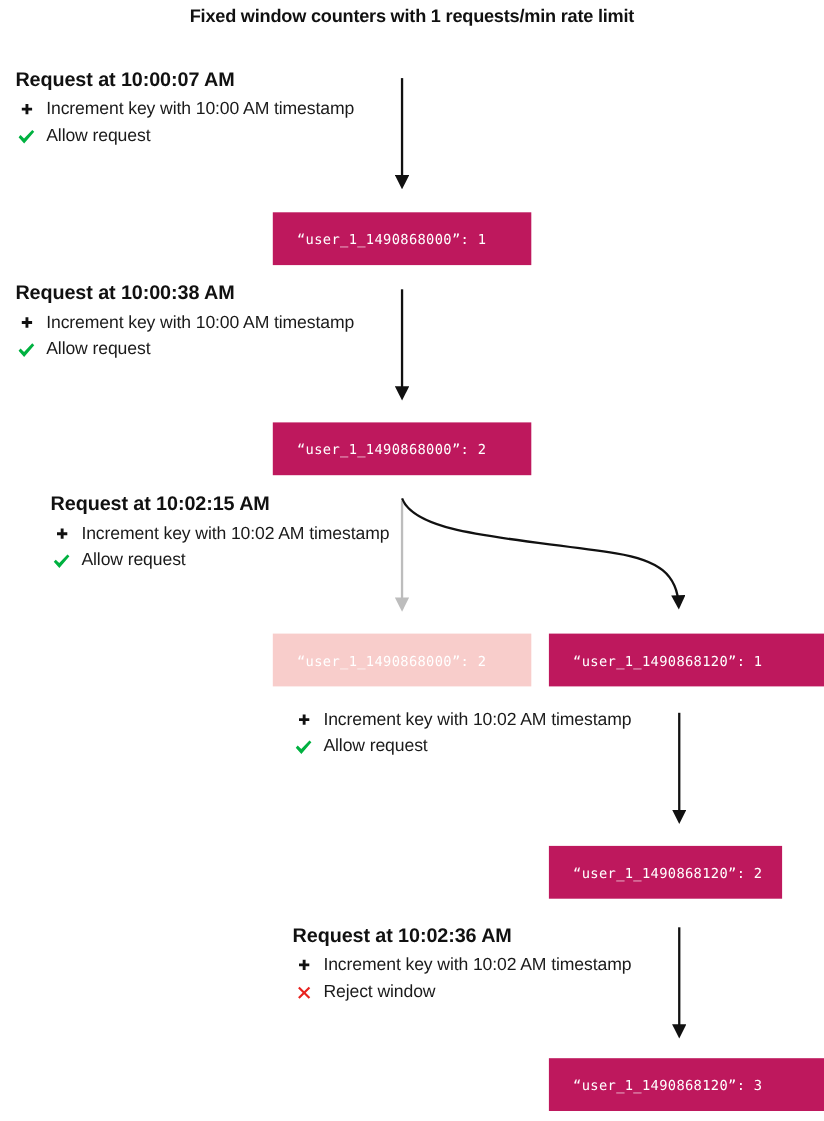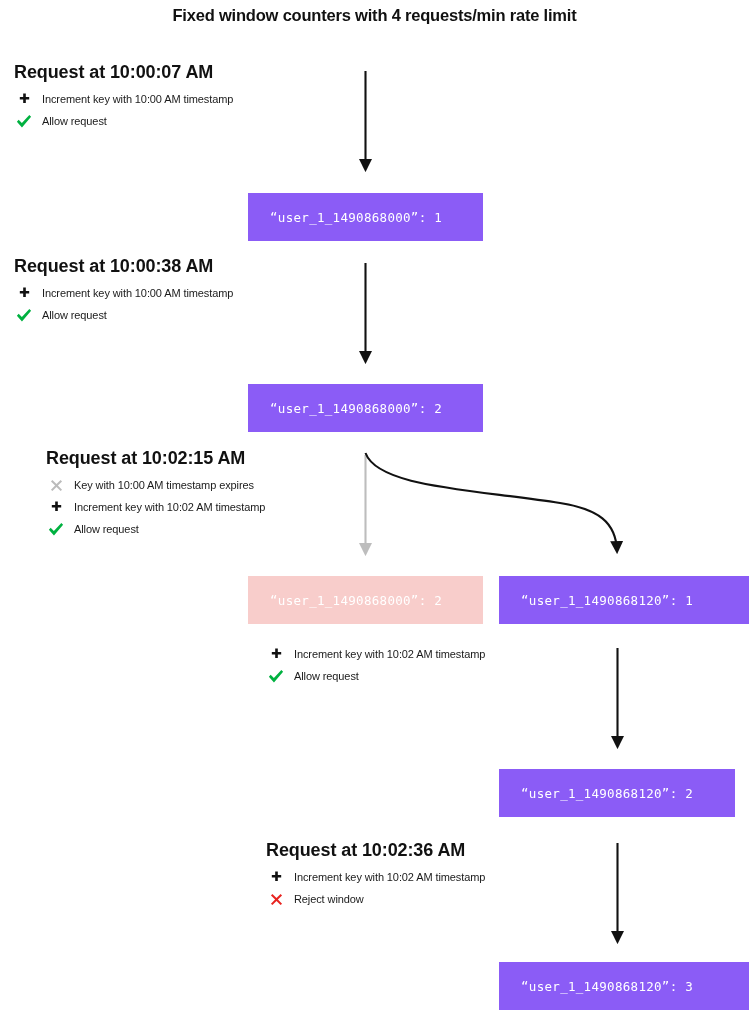--- a/index.html
+++ b/index.html
@@ -58,35 +58,35 @@
     width: 20px;
     min-width: 20px;
     height: 16px;
     margin-right: 8px;
     display: flex;
     align-items: center;
     justify-content: center;
   }
   .step-ico svg { display: block; }
   .step-label {
-    font-size: 11px;
+    font-size: 16px;
     color: #1a1a1a;
     letter-spacing: -0.1px;
   }
 
   
   .kv-box {
     position: absolute;
     height: 48px;
     display: flex;
     align-items: center;
     box-sizing: border-box;
     padding-left: 22px;
   }
-  .kv-box.solid { background: #8b5cf6; }
+  .kv-box.solid { background: #be185d; }
   .kv-box.faded { background: #f8cdcb; }
   .kv-text {
     font-family: "DejaVu Sans Mono", "Liberation Mono", monospace;
     font-size: 12.5px;
     color: #ffffff;
     letter-spacing: 0.3px;
     white-space: nowrap;
   }
 
   
@@ -96,21 +96,21 @@
     width: 749px;
     height: 1019px;
     pointer-events: none;
   }
 </style>
 </head>
 <body>
 
 <div class="diagram">
 
-  <div class="title">Fixed window counters with 4 requests/min rate limit</div>
+  <div class="title">Fixed window counters with 1 requests/min rate limit</div>
 
   <svg class="arrows" viewBox="0 0 749 1019" width="749" height="1019" xmlns="http://www.w3.org/2000/svg">
     <defs>
       <marker id="ahB" viewBox="0 0 10 10" refX="7.6" refY="5" markerWidth="6.2" markerHeight="6.2" orient="auto-start-reverse">
         <path d="M 0 0 L 10 5 L 0 10 z" fill="#111111"></path>
       </marker>
       <marker id="ahG" viewBox="0 0 10 10" refX="7.6" refY="5" markerWidth="6.2" markerHeight="6.2" orient="auto-start-reverse">
         <path d="M 0 0 L 10 5 L 0 10 z" fill="#bdbdbd"></path>
       </marker>
     </defs>
@@ -174,28 +174,20 @@
 
   <div class="kv-box solid" style="left:248px; top:384px; width:235px;">
     <span class="kv-text">“user_1_1490868000”: 2</span>
   </div>
 
   <div class="step" style="left:14px; top:448px;margin-left:32px;">
     <div class="step-title">Request at 10:02:15 AM</div>
     <div class="step-line">
       <span class="step-ico">
         <svg width="15" height="15" viewBox="0 0 16 16">
-            <path d="M2.1 3.6L3.6 2.1 8 6.5l4.4-4.4 1.5 1.5L9.5 8l4.4 4.4-1.5 1.5L8 9.5l-4.4 4.4-1.5-1.5L6.5 8z" fill="#bbbbbb"></path>
-          </svg>
-      </span>
-      <span class="step-label">Key with 10:00 AM timestamp expires</span>
-    </div>
-    <div class="step-line">
-      <span class="step-ico">
-        <svg width="15" height="15" viewBox="0 0 16 16">
             <path d="M6.6 1.6h2.8v3.6h3.6v2.8H9.4v3.6H6.6V8H3V5.2h3.6z" fill="#111111"></path>
           </svg>
       </span>
       <span class="step-label">Increment key with 10:02 AM timestamp</span>
     </div>
     <div class="step-line">
       <span class="step-ico">
         <svg width="16" height="15" viewBox="0 0 18 16">
             <path d="M1 8.3l2-2.2 3.6 3.5L15 0.8l2 1.9-10.3 12z" fill="#00b140"></path>
           </svg>
@@ -224,21 +216,21 @@
     <div class="step-line">
       <span class="step-ico">
         <svg width="16" height="15" viewBox="0 0 18 16">
             <path d="M1 8.3l2-2.2 3.6 3.5L15 0.8l2 1.9-10.3 12z" fill="#00b140"></path>
           </svg>
       </span>
       <span class="step-label">Allow request</span>
     </div>
   </div>
 
-  <div class="kv-box solid" style="left:499px; top:769px; width:236px;">
+  <div class="kv-box solid" style="left:499px; top:769px; width:212px;">
     <span class="kv-text">“user_1_1490868120”: 2</span>
   </div>
 
   <div class="step" style="left:266px; top:840px;">
     <div class="step-title">Request at 10:02:36 AM</div>
     <div class="step-line">
       <span class="step-ico">
         <svg width="15" height="15" viewBox="0 0 16 16">
             <path d="M6.6 1.6h2.8v3.6h3.6v2.8H9.4v3.6H6.6V8H3V5.2h3.6z" fill="#111111"></path>
           </svg>

